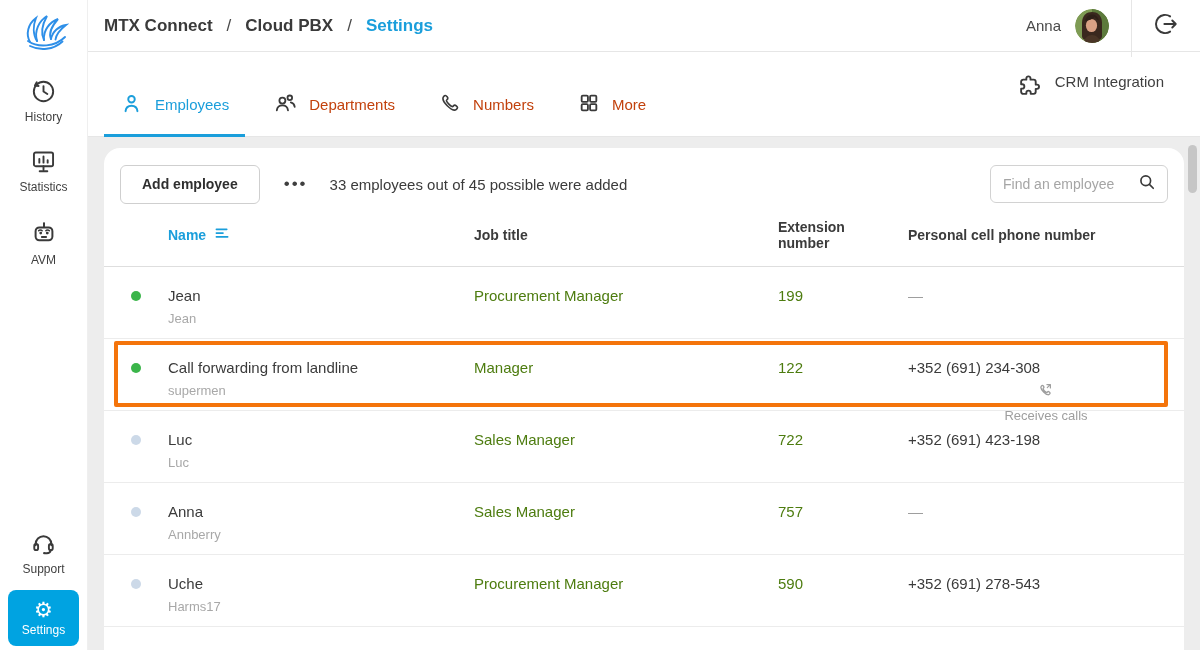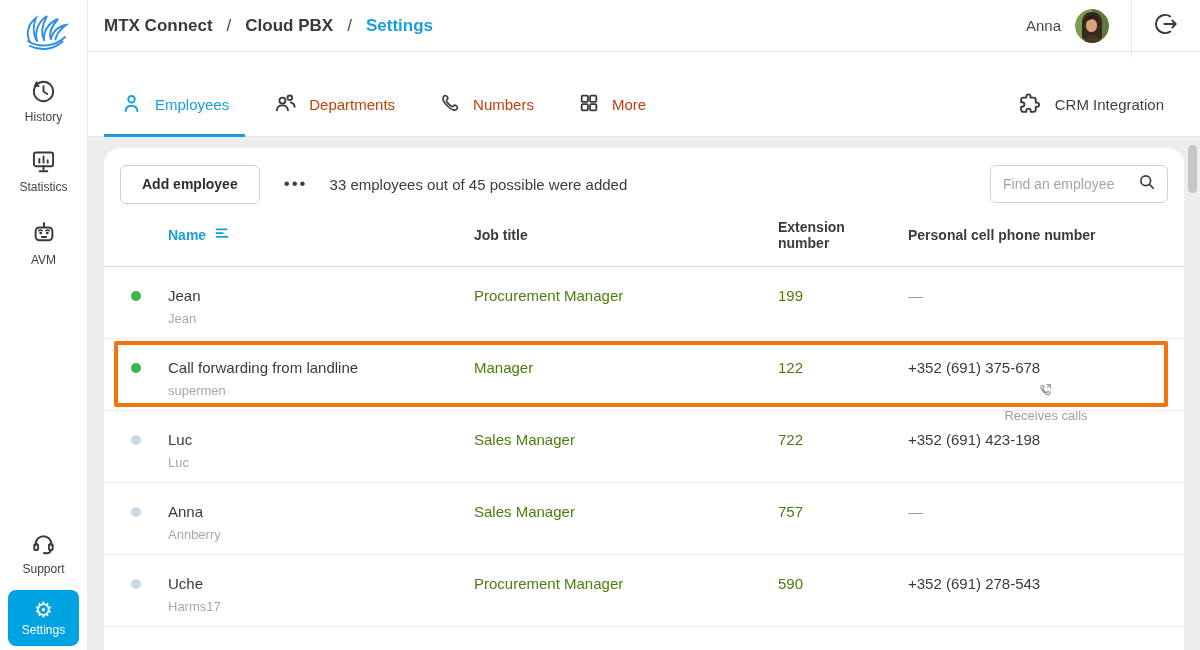--- a/index.html
+++ b/index.html
@@ -34,21 +34,21 @@
   .vdivider { width:1px; height:63px; background:#e6e6e6; margin-left:22px; }
   .logout-btn { width:68px; height:100%; display:flex; align-items:center; justify-content:center; cursor:pointer; background:none; border:none; }
 
   
   .tabbar { position:absolute; left:88px; top:73px; right:0; height:64px; background:#fff; border-bottom:1px solid #e6e6e6;
             display:flex; align-items:stretch; padding-left:16px; z-index:2; }
   .tab { display:flex; align-items:center; gap:12px; padding:0 16px; margin-right:12px; font-size:15px; color:#c2410c; cursor:pointer; position:relative; }
   .tab svg { flex:none; }
   .tab.active { color:#1a9edb; }
   .tab.active::after { content:""; position:absolute; left:0; right:0; bottom:-1px; height:3px; background:#1a9edb; }
-  .tab-right { margin-left:auto; margin-right:20px; display:flex; align-items:center; gap:12px; padding:0 16px; font-size:15px; color:#3f3f3f; cursor:pointer; }
+  .tab-right { margin-left:auto; margin-right:20px; display:flex; gap:12px; padding:0 16px; font-size:15px; color:#3f3f3f; cursor:pointer; }
 
   
   .main { position:absolute; left:88px; top:129px; right:0; bottom:0; background:#ededed; }
   .card { position:absolute; left:16px; top:19px; width:1080px; bottom:0; background:#fff; border-radius:16px 16px 0 0; overflow:hidden; }
   .scroll-thumb { position:absolute; right:3px; top:16px; width:9px; height:48px; border-radius:5px; background:#c6c6c6; cursor:grab; }
 
   
   .toolbar { display:flex; align-items:center; padding:16px 16px 0 16px; height:56px; }
   .add-btn { height:39px; padding:0 21px; background:#fff; border:1px solid #cfcfcf; border-radius:6px;
              font-family:"Liberation Sans", sans-serif; font-size:14px; font-weight:700; color:#2f2f2f; cursor:pointer; }
@@ -295,21 +295,21 @@
     <div class="cell-dot">
             <span class="dot dot-green"></span>
           </div>
     <div class="cell-name">
       <div class="emp-name">Call forwarding from landline</div>
       <div class="emp-user">supermen</div>
     </div>
     <div class="cell-plain">Manager</div>
     <div class="cell-plain">122</div>
     <div class="cell-phone">
-      <div>+352 (691) 375-678</div>
+      <div>+352 (691) 234-308</div>
       <div class="phone-note" style="display: flex;">
         <span>
           <svg width="15" height="15" viewBox="0 0 16 16" fill="none" stroke="#9e9e9e" stroke-width="1.4" stroke-linecap="round" stroke-linejoin="round">
             <path d="M3.6 2.6c.7 0 2.1 1.5 1.6 2.3-.3.5-1.1.8-.8 1.5.4 1.1 2.5 3.2 3.6 3.6.7.3 1-.5 1.5-.8.8-.5 2.3.9 2.3 1.6 0 .8-1.3 1.8-2.3 1.7-2.6-.3-7.2-4.9-7.5-7.5-.1-1 1-2.4 1.6-2.4z"></path>
             <path d="M9.2 2.2h4v4M13 2.4 9.6 5.8" transform="translate(0,-0.4) scale(0.92)"></path>
           </svg>
         </span>
         <span>Receives calls</span>
       </div>
     </div>

